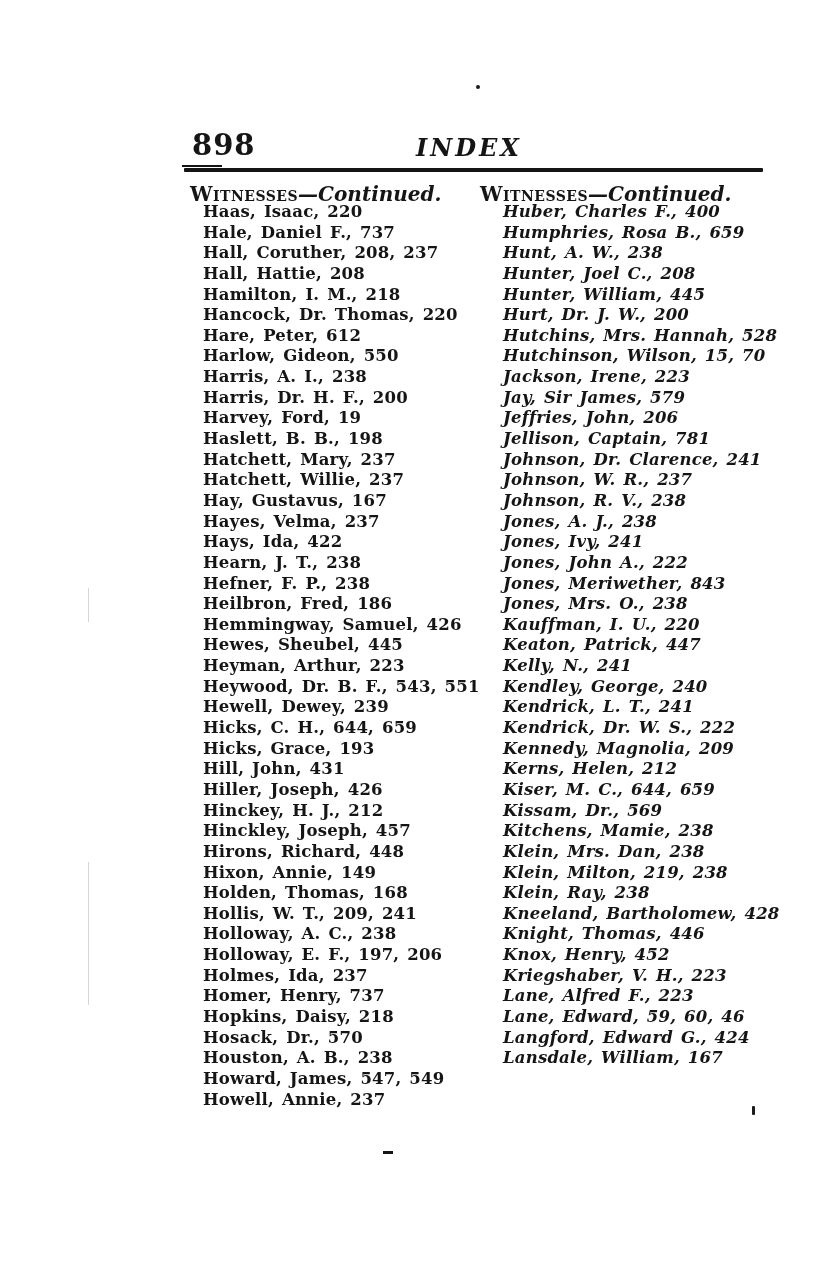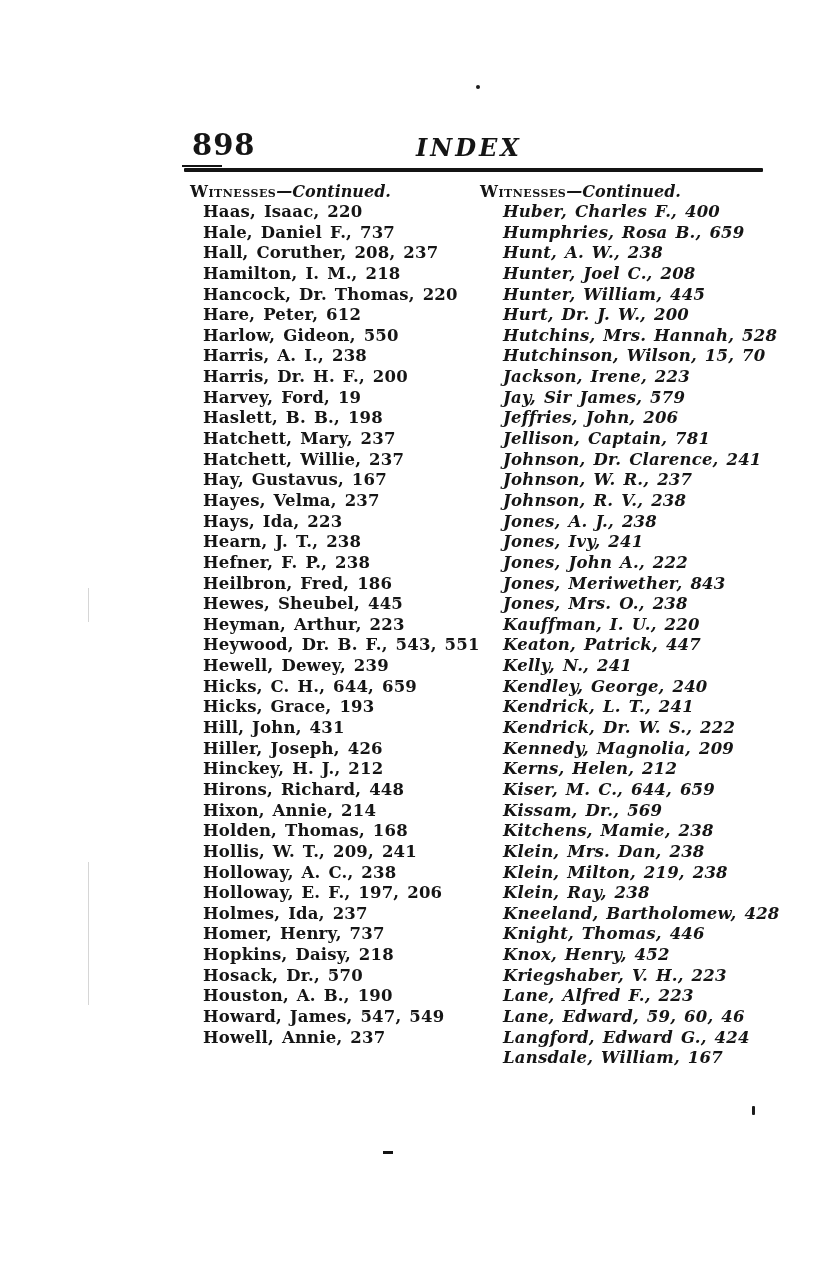--- a/index.html
+++ b/index.html
@@ -25,21 +25,21 @@
     width: 579px; height: 4px; background: #141414;
     border-radius: 1px;
   }
   .header-rule::before {
     content: ""; position: absolute; left: -2px; top: -3px;
     width: 40px; height: 2px; background: #141414;
   }
 
   .col-heading {
     position: absolute; top: 182px;
-    font-size: 16px; font-weight: bold; white-space: nowrap;
+    font-size: 20px; font-weight: bold; white-space: nowrap;
   }
   .col-heading .sc { font-variant: small-caps; letter-spacing: 0.5px; }
   .col-heading .cont { font-style: italic; }
   .col-heading-left  { left: 190px; }
   .col-heading-right { left: 480px; }
 
   .col-entries {
     position: absolute; top: 202px;
     font-size: 16.5px; font-weight: bold;
     line-height: 20.65px; white-space: nowrap;
@@ -87,56 +87,59 @@
   </div>
 
   <div class="col-heading col-heading-right">
     <span class="sc">Witnesses</span><span class="cont">—Continued.</span>
   </div>
 
   <div class="col-entries col-entries-left">
       <div class="entry">Haas, Isaac, 220</div>
       <div class="entry">Hale, Daniel F., 737</div>
       <div class="entry">Hall, Coruther, 208, 237</div>
+      <div class="entry">Hall, Hattie, 208</div>
       <div class="entry">Hamilton, I. M., 218</div>
       <div class="entry">Hancock, Dr. Thomas, 220</div>
       <div class="entry">Hare, Peter, 612</div>
       <div class="entry">Harlow, Gideon, 550</div>
       <div class="entry">Harris, A. I., 238</div>
       <div class="entry">Harris, Dr. H. F., 200</div>
       <div class="entry">Harvey, Ford, 19</div>
       <div class="entry">Haslett, B. B., 198</div>
       <div class="entry">Hatchett, Mary, 237</div>
       <div class="entry">Hatchett, Willie, 237</div>
       <div class="entry">Hay, Gustavus, 167</div>
       <div class="entry">Hayes, Velma, 237</div>
-      <div class="entry">Hays, Ida, 223</div>
+      <div class="entry">Hays, Ida, 422</div>
       <div class="entry">Hearn, J. T., 238</div>
       <div class="entry">Hefner, F. P., 238</div>
       <div class="entry">Heilbron, Fred, 186</div>
+      <div class="entry">Hemmingway, Samuel, 426</div>
       <div class="entry">Hewes, Sheubel, 445</div>
       <div class="entry">Heyman, Arthur, 223</div>
       <div class="entry">Heywood, Dr. B. F., 543, 551</div>
       <div class="entry">Hewell, Dewey, 239</div>
       <div class="entry">Hicks, C. H., 644, 659</div>
       <div class="entry">Hicks, Grace, 193</div>
       <div class="entry">Hill, John, 431</div>
       <div class="entry">Hiller, Joseph, 426</div>
       <div class="entry">Hinckey, H. J., 212</div>
+      <div class="entry">Hinckley, Joseph, 457</div>
       <div class="entry">Hirons, Richard, 448</div>
-      <div class="entry">Hixon, Annie, 214</div>
+      <div class="entry">Hixon, Annie, 149</div>
       <div class="entry">Holden, Thomas, 168</div>
       <div class="entry">Hollis, W. T., 209, 241</div>
       <div class="entry">Holloway, A. C., 238</div>
       <div class="entry">Holloway, E. F., 197, 206</div>
       <div class="entry">Holmes, Ida, 237</div>
       <div class="entry">Homer, Henry, 737</div>
       <div class="entry">Hopkins, Daisy, 218</div>
       <div class="entry">Hosack, Dr., 570</div>
-      <div class="entry">Houston, A. B., 190</div>
+      <div class="entry">Houston, A. B., 238</div>
       <div class="entry">Howard, James, 547, 549</div>
       <div class="entry">Howell, Annie, 237</div>
     </div>
 
   <div class="col-entries col-entries-right">
       <div class="entry">Huber, Charles F., 400</div>
       <div class="entry">Humphries, Rosa B., 659</div>
       <div class="entry">Hunt, A. W., 238</div>
       <div class="entry">Hunter, Joel C., 208</div>
       <div class="entry">Hunter, William, 445</div>

